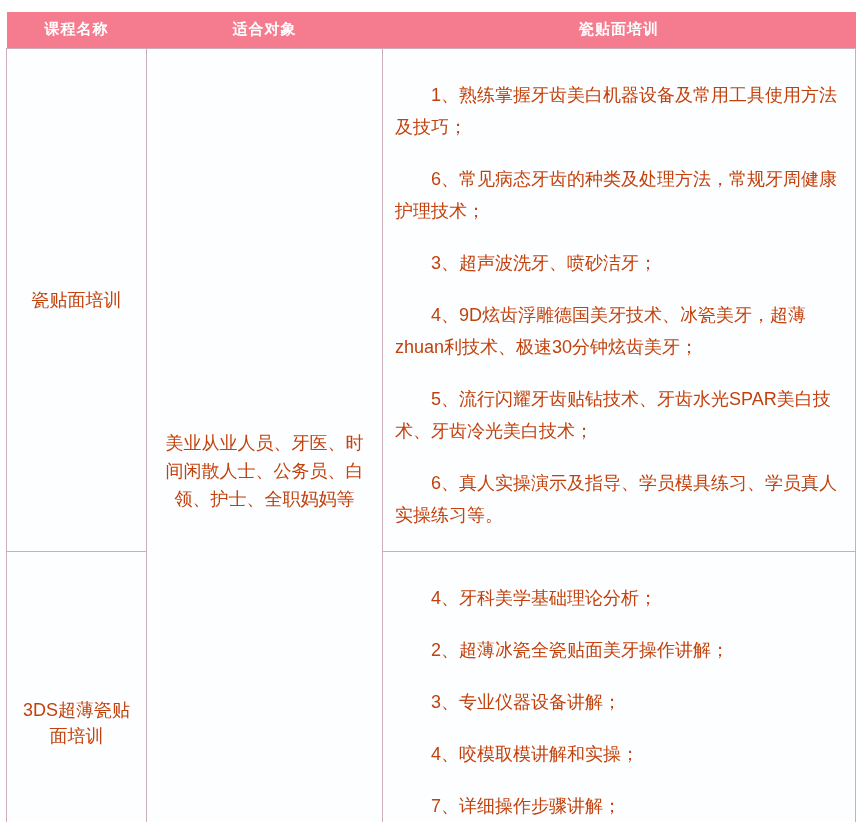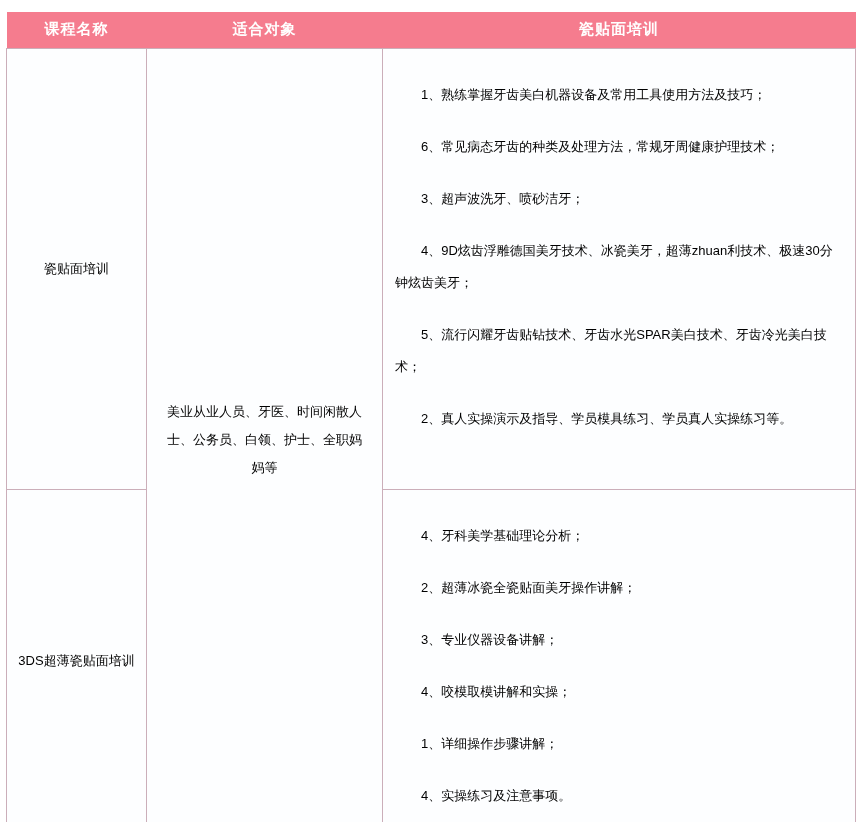--- a/index.html
+++ b/index.html
@@ -32,22 +32,22 @@
     text-align: center;
     vertical-align: middle;
     border: none;
     letter-spacing: 1px;
     margin-top: 10px;
   }
 
   td {
     border: 1px solid #cbaeb9;
     background: #fdfeff;
-    color: #000000;
-    font-size: 13px;
+    color: #c2410c;
+    font-size: 18px;
   }
 
   td.name-cell {
     text-align: center;
     vertical-align: middle;
     padding: 0 10px;
     line-height: 26px;
   }
   td.row1-name { height: 441px; }
   td.row2-name { height: 321px; }
@@ -90,30 +90,30 @@
     <tbody>
       <tr>
         <td class="name-cell row1-name">瓷贴面培训</td>
         <td class="audience-cell" rowspan="2">美业从业人员、牙医、时间闲散人士、公务员、白领、护士、全职妈妈等</td>
         <td class="content-cell">
           <p>1、熟练掌握牙齿美白机器设备及常用工具使用方法及技巧；</p>
           <p>6、常见病态牙齿的种类及处理方法，常规牙周健康护理技术；</p>
           <p>3、超声波洗牙、喷砂洁牙；</p>
           <p>4、9D炫齿浮雕德国美牙技术、冰瓷美牙，超薄zhuan利技术、极速30分钟炫齿美牙；</p>
           <p>5、流行闪耀牙齿贴钻技术、牙齿水光SPAR美白技术、牙齿冷光美白技术；</p>
-          <p>2、真人实操演示及指导、学员模具练习、学员真人实操练习等。</p>
+          <p>6、真人实操演示及指导、学员模具练习、学员真人实操练习等。</p>
         </td>
       </tr>
       <tr>
         <td class="name-cell row2-name">3DS超薄瓷贴面培训</td>
         <td class="content-cell">
           <p>4、牙科美学基础理论分析；</p>
           <p>2、超薄冰瓷全瓷贴面美牙操作讲解；</p>
           <p>3、专业仪器设备讲解；</p>
           <p>4、咬模取模讲解和实操；</p>
-          <p>1、详细操作步骤讲解；</p>
+          <p>7、详细操作步骤讲解；</p>
           <p>4、实操练习及注意事项。</p>
         </td>
       </tr>
     </tbody>
   </table>
 
 </div>
 
 </body></html>

